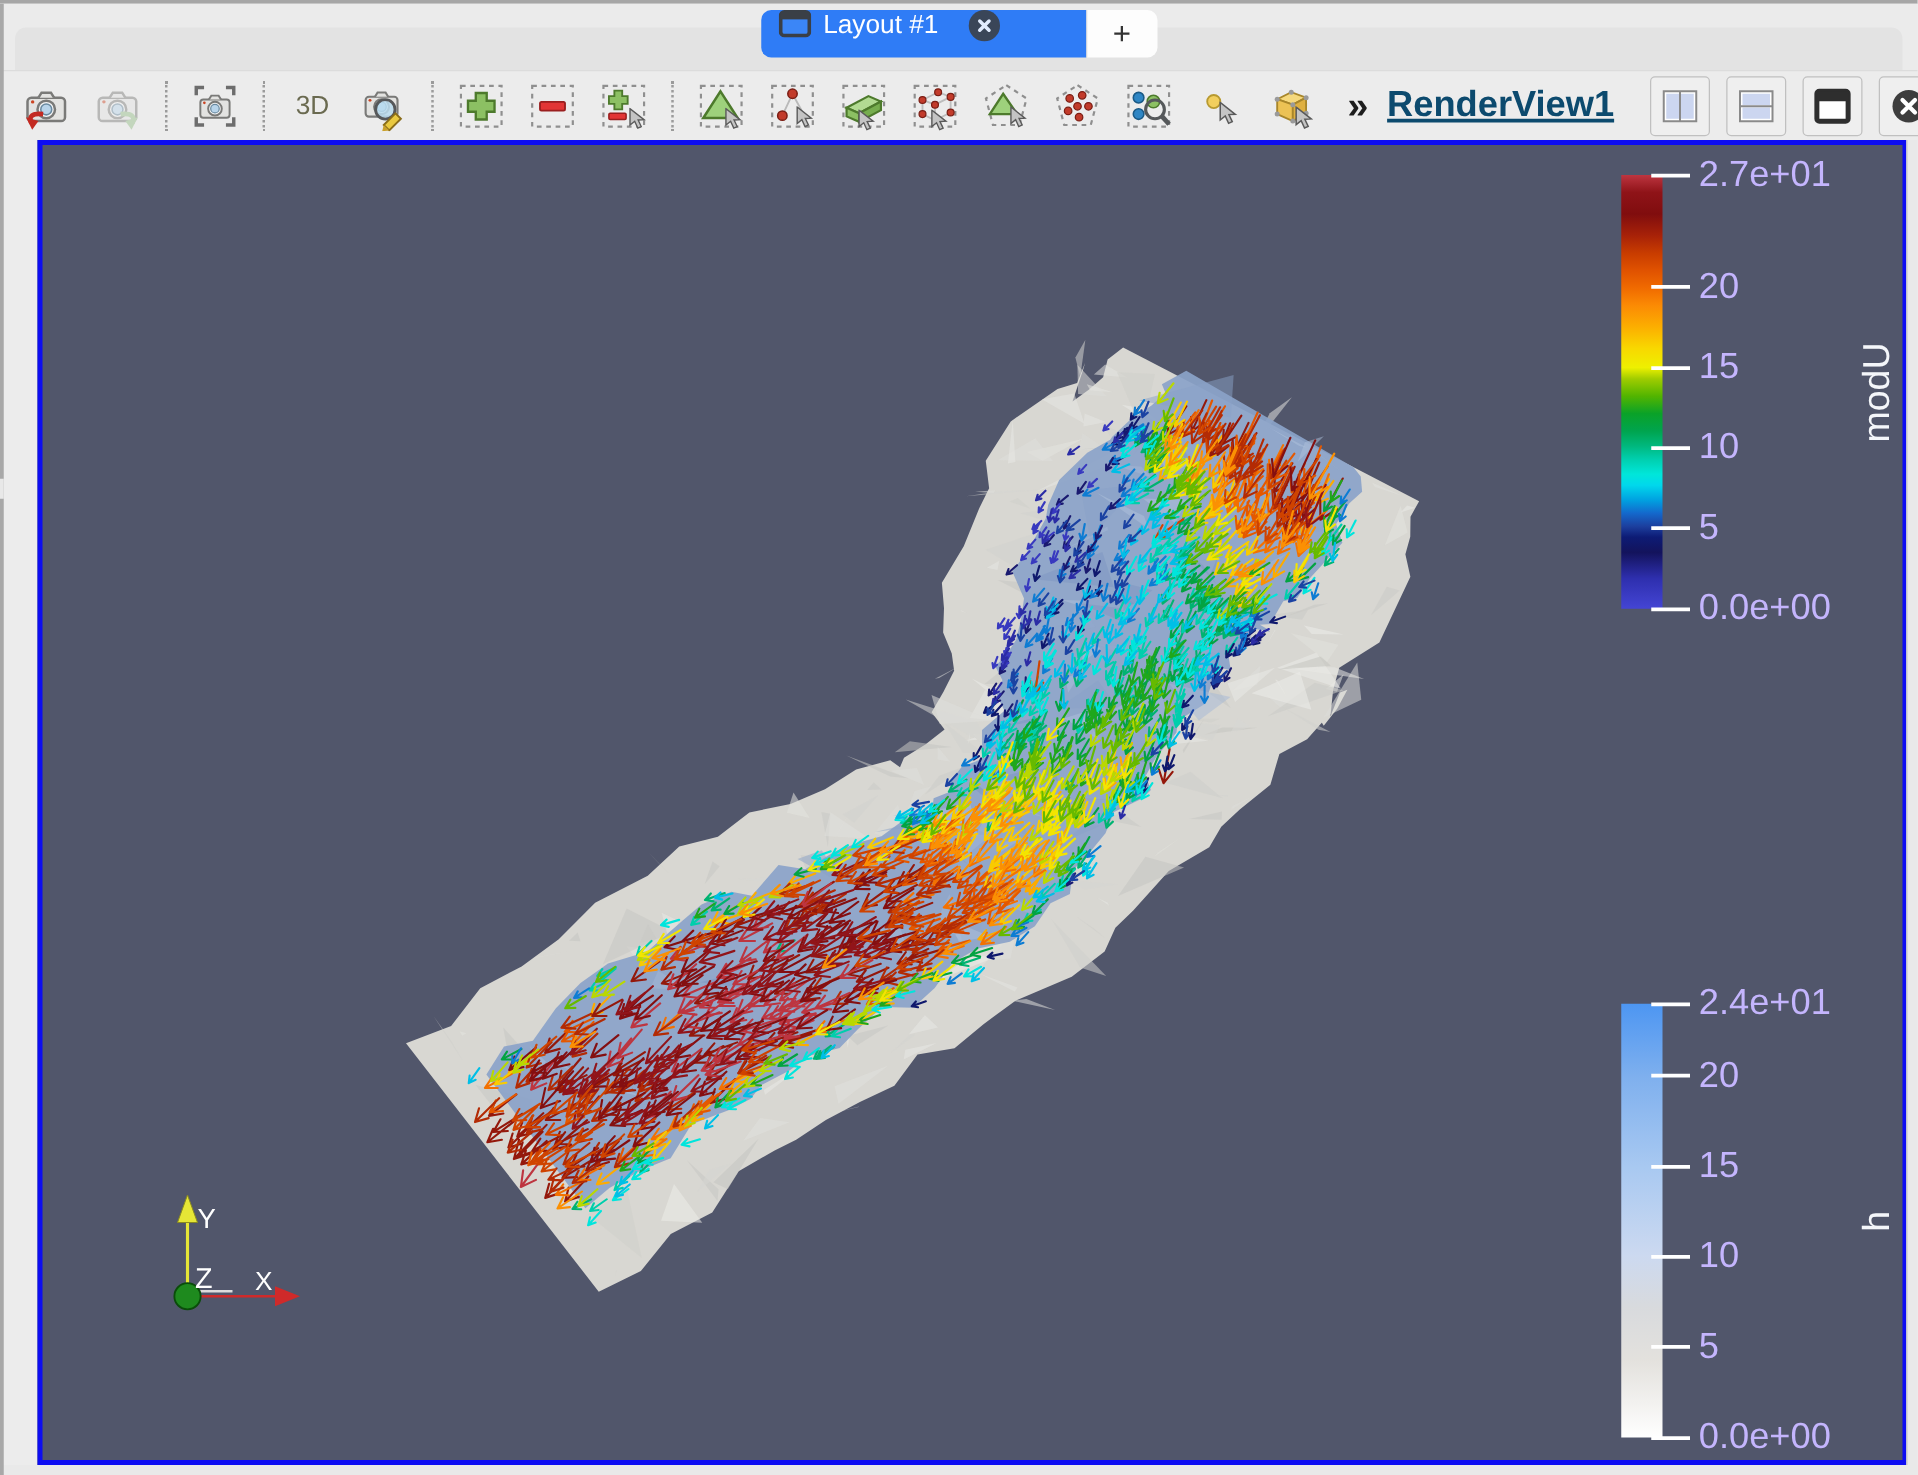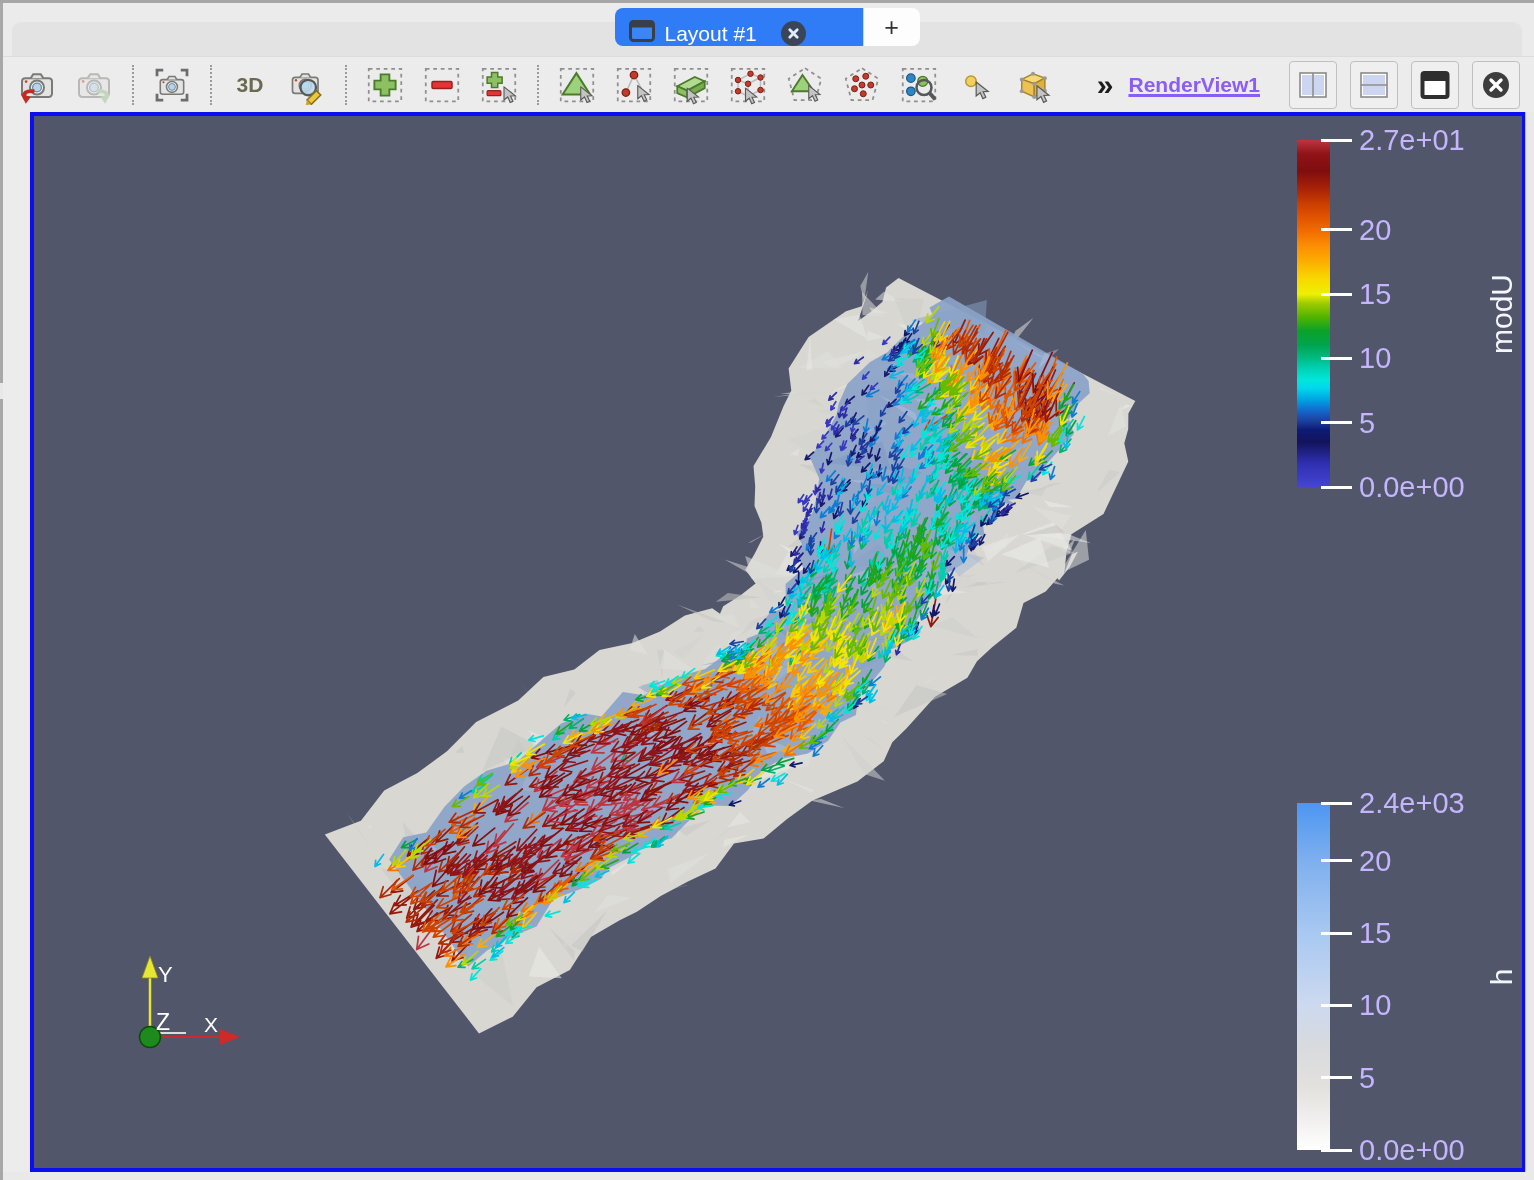--- a/index.html
+++ b/index.html
@@ -5,39 +5,39 @@
   html,body{margin:0;padding:0;width:1534px;height:1180px;overflow:hidden;
     font-family:"Liberation Sans","DejaVu Sans",sans-serif;background:#ececec;}
   .window{position:absolute;inset:0;background:#ececec;}
   .top-strip{position:absolute;left:0;top:0;width:100%;height:3px;background:#a6a6a6;}
   .left-edge{position:absolute;left:0;top:3px;width:3px;bottom:0;background:#a8a8a8;}
   .left-edge .notch{position:absolute;top:380px;height:16px;width:3px;background:#e8e8e8;}
   
   .tabbar{position:absolute;left:0;top:3px;width:100%;height:53px;background:#ebebeb;}
   .tab-groove{position:absolute;left:12px;right:12px;top:19px;bottom:0;background:#e3e3e3;border-radius:9px 9px 0 0;}
   .tabs{position:absolute;left:0;right:0;top:5px;height:38px;display:flex;justify-content:center;}
-  .tab{display:flex;align-items:flex-end;gap:10px;background:#2f7cf6;color:#fff;
-    border-radius:8px 0 0 8px;padding:0 4px 0 14px;height:38px;min-width:230px;}
+  .tab{display:flex;align-items:flex-start;gap:10px;background:#2f7cf6;color:#fff;
+    border-radius:8px 0 0 8px;padding:0 16px 0 14px;height:38px;min-width:230px;}
   .tab-label{font-size:21px;}
   .tab-close{width:25px;height:25px;border-radius:50%;background:#3d3d3d;opacity:.85;
     display:flex;align-items:center;justify-content:center;margin-left:14px;}
   .tab-plus{width:56px;height:38px;background:#fdfdfd;border-radius:0 8px 8px 0;
     display:flex;align-items:center;justify-content:center;font-size:25px;color:#333;border-left:1px solid #d8d8d8;}
   
   .toolbar{position:absolute;left:0;top:56px;width:100%;height:56px;background:#ececec;
     border-top:1px solid #dcdcdc;display:flex;align-items:center;padding:0 10px 0 14px;box-sizing:border-box;gap:11px;}
   .tb{width:46px;height:46px;flex:0 0 auto;display:flex;align-items:center;justify-content:center;
     background:transparent;border:none;padding:0;}
   .tb svg{width:40px;height:40px;}
   .tb.disabled{opacity:.45;}
-  .tb.mode span{font-size:21px;font-weight:bold;color:#6a6a50;}
+  .tb.mode span{font-size:21px;font-weight:normal;color:#6a6a50;}
   .sep{width:0;height:40px;border-left:2px dotted #9b9b9b;margin:0 4px;flex:0 0 auto;}
   .spacer{flex:1 1 auto;}
   .expander{font-size:30px;font-weight:bold;color:#1d1d1d;margin-right:6px;letter-spacing:-2px;}
-  .view-title{font-size:21px;font-weight:bold;color:#8b5cf6;text-decoration:underline;
+  .view-title{font-size:29px;font-weight:bold;color:#0c4a6e;text-decoration:underline;
     text-decoration-thickness:3px;margin-right:18px;}
   .lbtns{display:flex;gap:13px;margin-right:4px;}
   .lbtn{width:46px;height:46px;background:#efefef;border:1px solid #c0c0c0;border-radius:4px;
     display:flex;align-items:center;justify-content:center;}
   .lbtn svg{width:34px;height:34px;}
   
   .viewport{position:absolute;left:30px;top:112px;right:8px;bottom:8px;border:4px solid #0d0df2;background:#51566b;}
   .viewport svg.scene{position:absolute;inset:0;width:100%;height:100%;}
   .right-gutter{position:absolute;right:0;top:112px;width:8px;bottom:0;background:#e9e9e9;border-left:1px solid #c6c6c6;}
   .bottom-gutter{position:absolute;left:0;bottom:0;height:8px;width:100%;background:#e9e9e9;}
@@ -591,21 +591,21 @@
         <div class="llabel" style="top: 218.481px;">10</div>
         <div class="ltick" style="top: 281.241px;"></div>
         <div class="llabel" style="top: 282.741px;">5</div>
         <div class="ltick" style="top: 345.5px;"></div>
         <div class="llabel" style="top: 347px;">0.0e+00</div>
       </div>
     <div class="legend" style="left:1263px;top:687px;height:347px;">
       <div class="cbar" style="background: linear-gradient(to top, rgb(255, 255, 255) 0%, rgb(242, 241, 239) 8%, rgb(227, 225, 221) 18%, rgb(216, 218, 221) 30%, rgb(204, 217, 240) 42%, rgb(169, 201, 241) 62%, rgb(127, 176, 238) 83%, rgb(77, 150, 242) 100%);"></div>
       <div class="legend-title">h</div>
     <div class="ltick" style="top: -1.5px;"></div>
-        <div class="llabel" style="top: 0px;">2.4e+03</div>
+        <div class="llabel" style="top: 0px;">2.4e+01</div>
         <div class="ltick" style="top: 56.3333px;"></div>
         <div class="llabel" style="top: 57.8333px;">20</div>
         <div class="ltick" style="top: 128.625px;"></div>
         <div class="llabel" style="top: 130.125px;">15</div>
         <div class="ltick" style="top: 200.917px;"></div>
         <div class="llabel" style="top: 202.417px;">10</div>
         <div class="ltick" style="top: 273.208px;"></div>
         <div class="llabel" style="top: 274.708px;">5</div>
         <div class="ltick" style="top: 345.5px;"></div>
         <div class="llabel" style="top: 347px;">0.0e+00</div>

